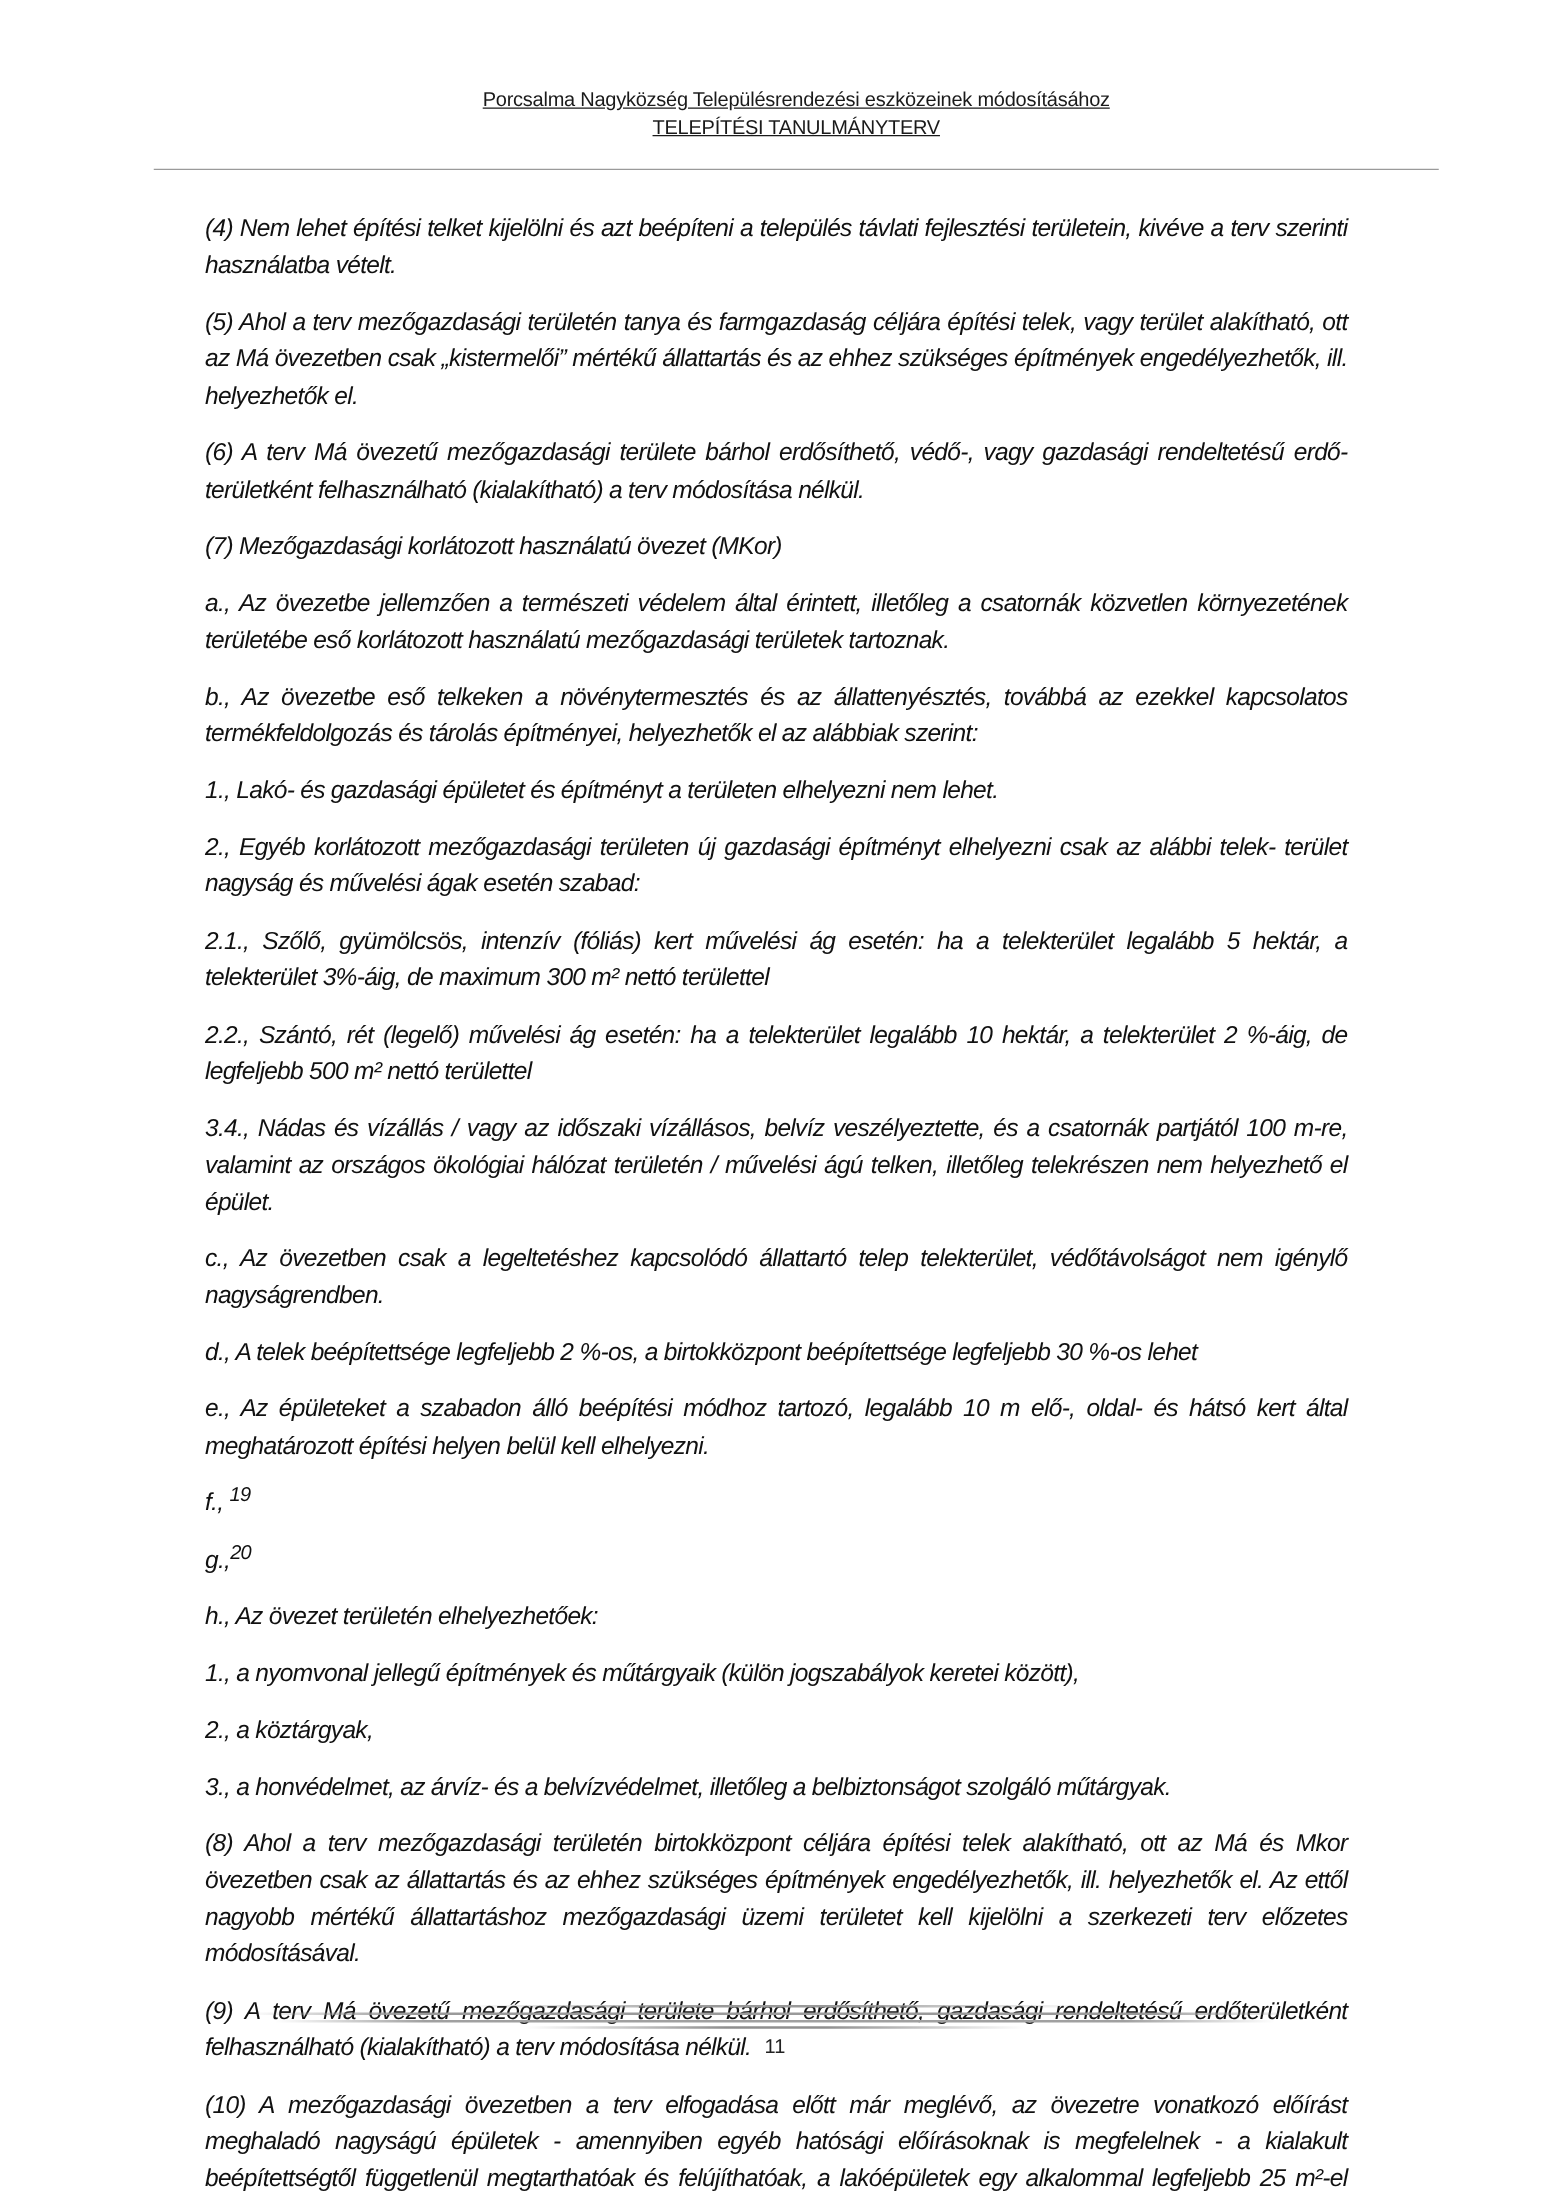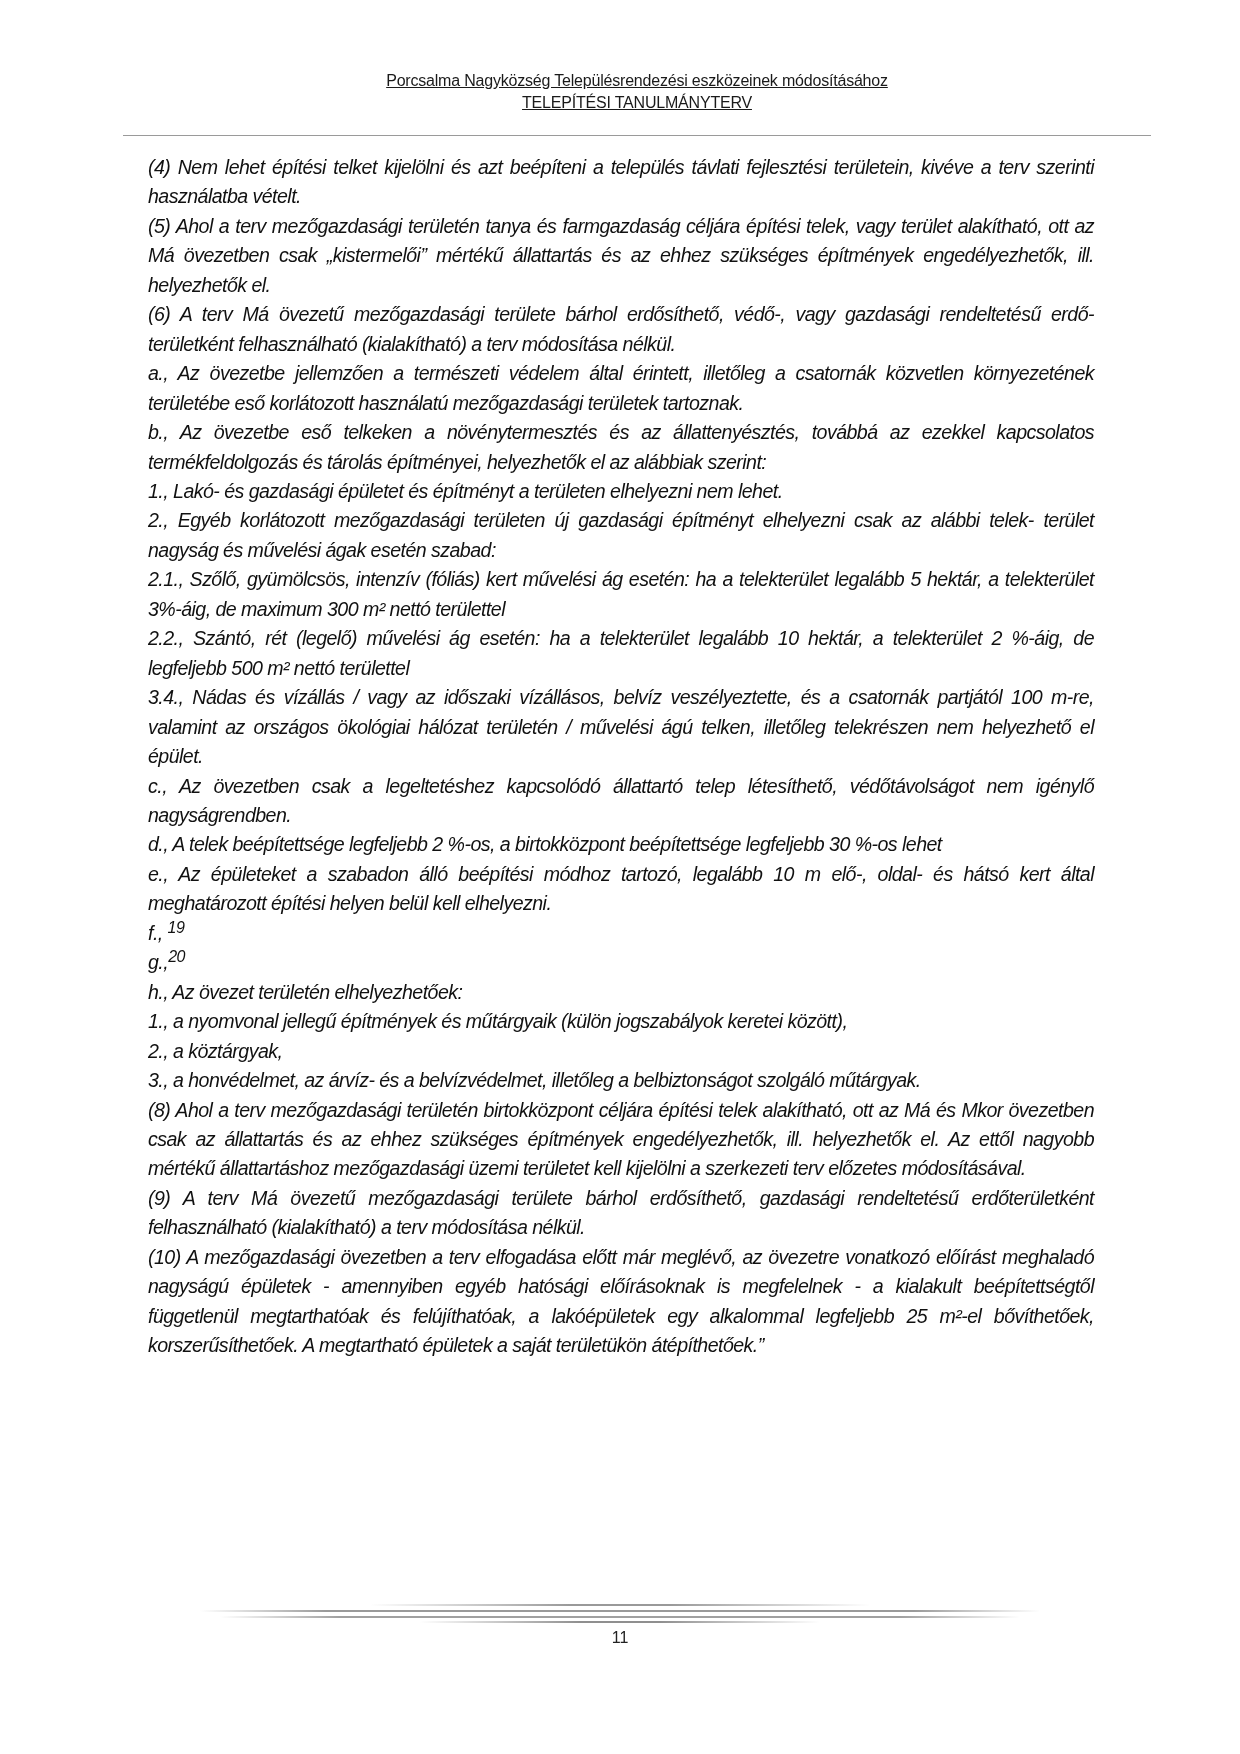--- a/index.html
+++ b/index.html
@@ -42,21 +42,21 @@
       width: 946px;
       font-family: "Liberation Sans", sans-serif;
       font-style: italic;
       font-size: 19.6px;
       line-height: 29.45px;
       color: #111111;
       letter-spacing: -0.55px;
       word-spacing: 0px;
     }
     .body-text p {
-      margin: 0;
+      margin: 16px;
       padding: 0;
     }
     .justify {
       text-align: justify;
       text-align-last: left;
     }
     .nojust {
       text-align: left;
     }
     sup {
@@ -94,28 +94,29 @@
 <div class="page-header">
   <div>Porcsalma Nagyközség Településrendezési eszközeinek módosításához</div>
   <div>TELEPÍTÉSI TANULMÁNYTERV</div>
 </div>
 <div class="header-rule"></div>
 
 <div class="body-text">
   <p class="justify">(4) Nem lehet építési telket kijelölni és azt beépíteni a település távlati fejlesztési területein, kivéve a terv szerinti használatba vételt.</p>
   <p class="justify">(5) Ahol a terv mezőgazdasági területén tanya és farmgazdaság céljára építési telek, vagy terület alakítható, ott az Má övezetben csak „kistermelői” mértékű állattartás és az ehhez szükséges építmények engedélyezhetők, ill. helyezhetők el.</p>
   <p class="justify">(6) A terv Má övezetű mezőgazdasági területe bárhol erdősíthető, védő-, vagy gazdasági rendeltetésű erdő- területként felhasználható (kialakítható) a terv módosítása nélkül.</p>
+  <p class="nojust">(7) Mezőgazdasági korlátozott használatú övezet (MKor)</p>
   <p class="justify">a., Az övezetbe jellemzően a természeti védelem által érintett, illetőleg a csatornák közvetlen környezetének területébe eső korlátozott használatú mezőgazdasági területek tartoznak.</p>
   <p class="justify">b., Az övezetbe eső telkeken a növénytermesztés és az állattenyésztés, továbbá az ezekkel kapcsolatos termékfeldolgozás és tárolás építményei, helyezhetők el az alábbiak szerint:</p>
   <p class="nojust">1., Lakó- és gazdasági épületet és építményt a területen elhelyezni nem lehet.</p>
   <p class="justify">2., Egyéb korlátozott mezőgazdasági területen új gazdasági építményt elhelyezni csak az alábbi telek- terület nagyság és művelési ágak esetén szabad:</p>
   <p class="justify">2.1., Szőlő, gyümölcsös, intenzív (fóliás) kert művelési ág esetén: ha a telekterület legalább 5 hektár, a telekterület 3%-áig, de maximum 300 m² nettó területtel</p>
   <p class="justify">2.2., Szántó, rét (legelő) művelési ág esetén: ha a telekterület legalább 10 hektár, a telekterület 2 %-áig, de legfeljebb 500 m² nettó területtel</p>
   <p class="justify">3.4., Nádas és vízállás / vagy az időszaki vízállásos, belvíz veszélyeztette, és a csatornák partjától 100 m-re, valamint az országos ökológiai hálózat területén / művelési ágú telken, illetőleg telekrészen nem helyezhető el épület.</p>
-  <p class="justify">c., Az övezetben csak a legeltetéshez kapcsolódó állattartó telep létesíthető, védőtávolságot nem igénylő nagyságrendben.</p>
+  <p class="justify">c., Az övezetben csak a legeltetéshez kapcsolódó állattartó telep telekterület, védőtávolságot nem igénylő nagyságrendben.</p>
   <p class="justify">d., A telek beépítettsége legfeljebb 2 %-os, a birtokközpont beépítettsége legfeljebb 30 %-os lehet</p>
   <p class="justify">e., Az épületeket a szabadon álló beépítési módhoz tartozó, legalább 10 m elő-, oldal- és hátsó kert által meghatározott építési helyen belül kell elhelyezni.</p>
   <p class="nojust"><span>f., </span><sup>19</sup></p>
   <p class="nojust"><span>g.,</span><sup>20</sup></p>
   <p class="nojust">h., Az övezet területén elhelyezhetőek:</p>
   <p class="nojust">1., a nyomvonal jellegű építmények és műtárgyaik (külön jogszabályok keretei között),</p>
   <p class="nojust">2., a köztárgyak,</p>
   <p class="nojust">3., a honvédelmet, az árvíz- és a belvízvédelmet, illetőleg a belbiztonságot szolgáló műtárgyak.</p>
   <p class="justify">(8) Ahol a terv mezőgazdasági területén birtokközpont céljára építési telek alakítható, ott az Má és Mkor övezetben csak az állattartás és az ehhez szükséges építmények engedélyezhetők, ill. helyezhetők el. Az ettől nagyobb mértékű állattartáshoz mezőgazdasági üzemi területet kell kijelölni a szerkezeti terv előzetes módosításával.</p>
   <p class="justify">(9) A terv Má övezetű mezőgazdasági területe bárhol erdősíthető, gazdasági rendeltetésű erdőterületként felhasználható (kialakítható) a terv módosítása nélkül.</p>

